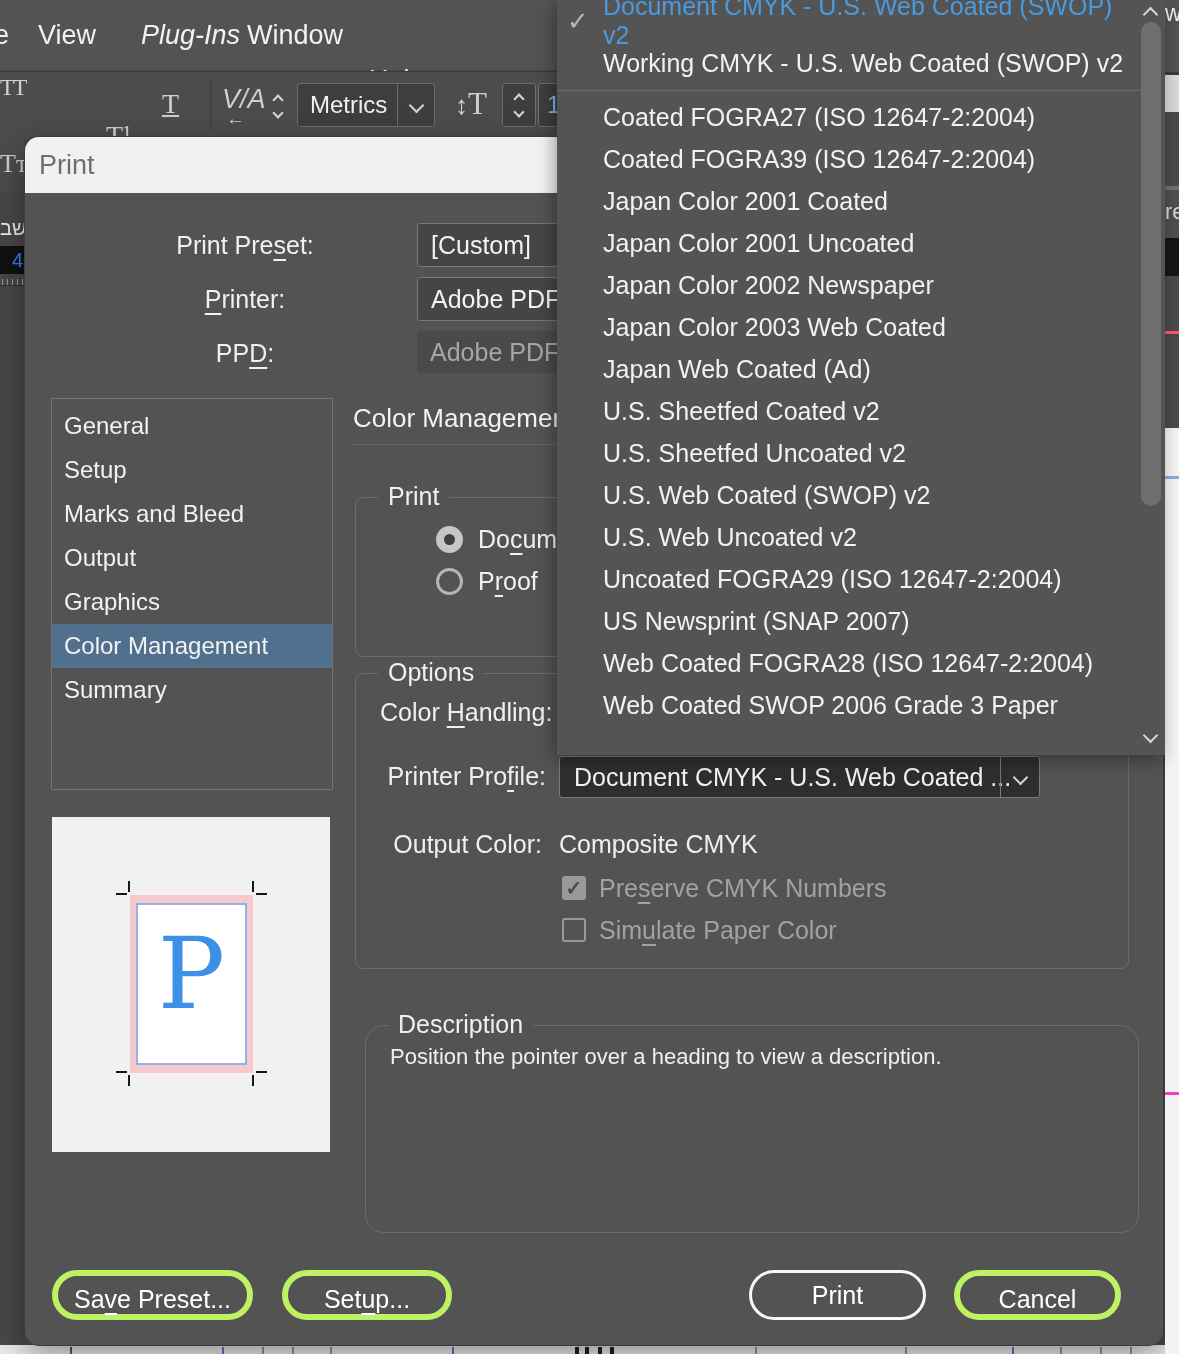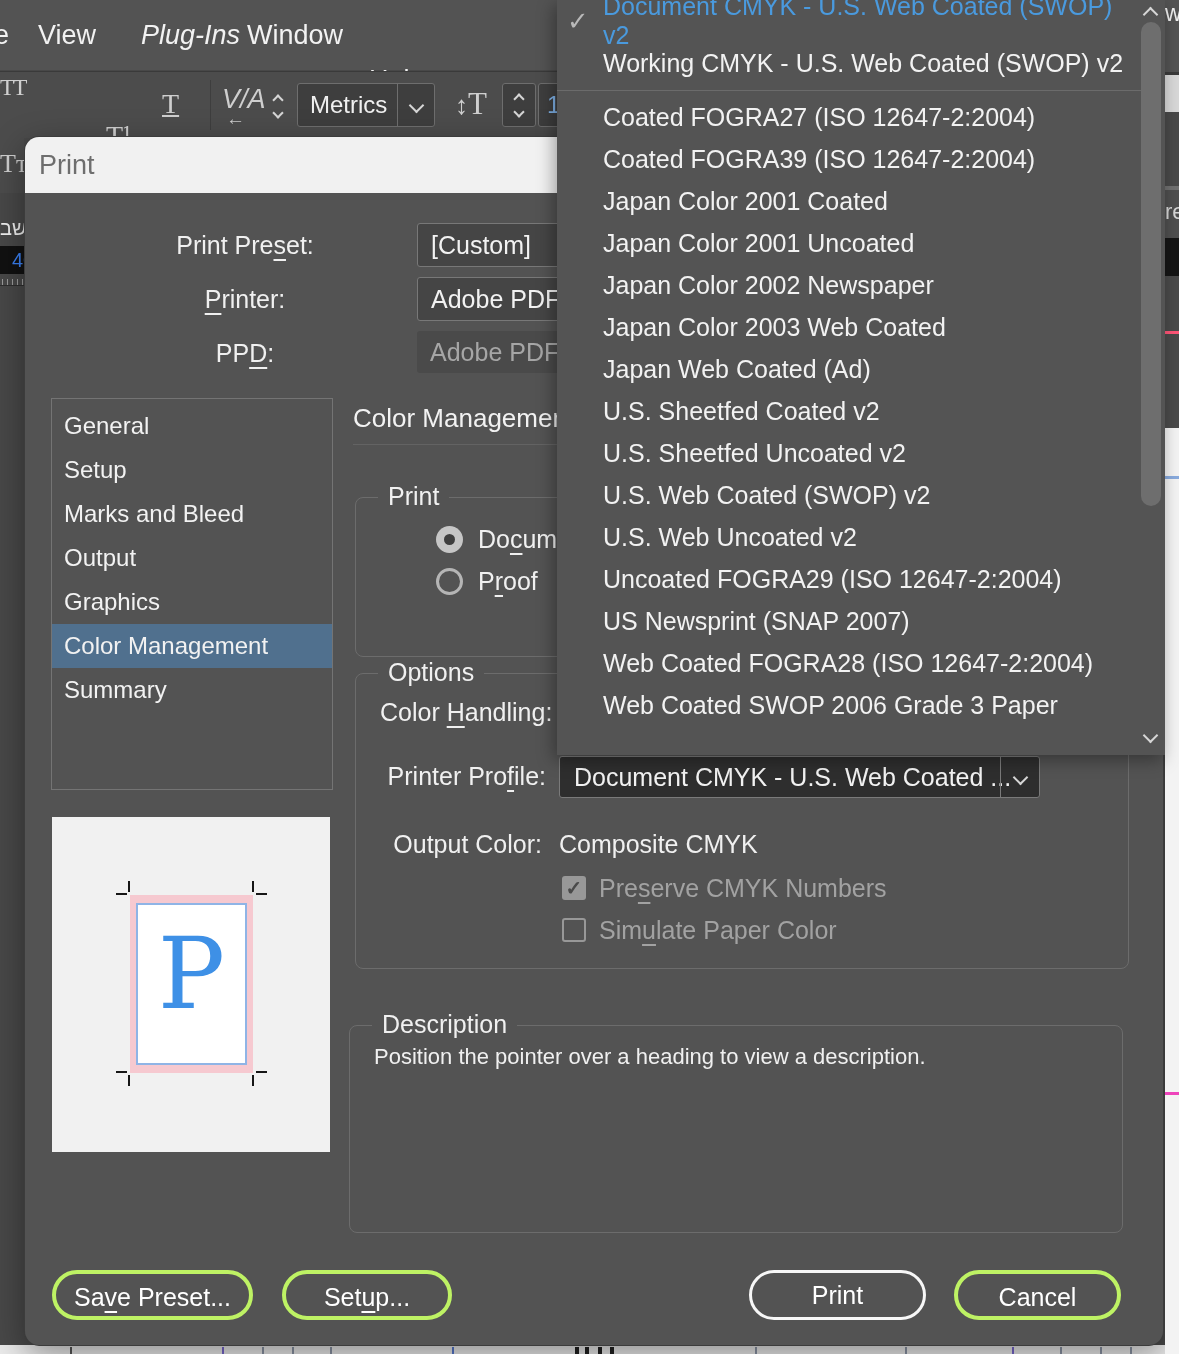--- a/index.html
+++ b/index.html
@@ -79,21 +79,21 @@
 
   
   .preview{position:absolute;left:27px;top:680px;width:278px;height:335px;background:#f1f1f1;}
   .bleed{position:absolute;left:78px;top:78px;width:123px;height:178px;background:#f6c9d0;}
   .page{position:absolute;left:84px;top:86px;width:111px;height:162px;background:#ffffff;border:2px solid #8fb4e6;box-sizing:border-box;}
   .pletter{position:absolute;left:0;top:14px;width:100%;text-align:center;font-family:"DejaVu Serif",serif;
     font-size:100px;color:#3e90e6;line-height:1.1;}
   .crop{position:absolute;background:#161616;}
 
   
-  .btn{position:absolute;top:1133px;height:50px;border:4px solid #bef264;border-radius:26px;background:transparent;
+  .btn{position:absolute;top:1133px;height:50px;border:6px solid #bef264;border-radius:26px;background:transparent;
     color:#fff;font-size:25px;font-family:"Liberation Sans",sans-serif;line-height:46px;text-align:center;box-sizing:border-box;}
   .btn.default{border-width:3px;border-color:#f7f7f7;line-height:44px;}
 
   
   .profile-dropdown{left:557px;top:0;width:608px;height:755px;background:#545454;z-index:30;overflow:hidden;
     box-shadow:-3px 5px 16px rgba(0,0,0,.35);}
   .dd-list{position:absolute;left:0;top:0;width:580px;}
   .dd-item{position:relative;height:42px;display:flex;align-items:center;font-size:25px;color:#f2f2f2;padding-left:10px;}
   .dd-item .dd-check{width:36px;color:#b9b9b9;font-size:26px;visibility:hidden;flex:0 0 auto;}
   .dd-item.selected .dd-check{visibility:visible;}
@@ -250,21 +250,21 @@
     <div class="cb-row" style="left:206px;top:200px;">
       <span class="cb checked">✓</span>
       <span><span>Pre</span><span class="mn">s</span><span>erve CMYK Numbers</span></span>
     </div>
     <div class="cb-row" style="left:206px;top:242px;">
       <span class="cb empty"></span>
       <span><span>Sim</span><span class="mn">u</span><span>late Paper Color</span></span>
     </div>
   </div>
 
-  <div class="fieldset" style="left:324px;top:888px;width:772px;height:206px;">
+  <div class="fieldset" style="left:340px;top:888px;width:772px;height:206px;border-radius:19px;">
     <span class="legend">Description</span>
     <div class="desc-text">Position the pointer over a heading to view a description.</div>
   </div>
 
   <div class="preview">
     <div class="bleed"></div>
     <div class="page">
       <div class="pletter">P</div>
     </div>
     <div class="crop" style="left:64px;top:76px;width:11px;height:2px;"></div>

